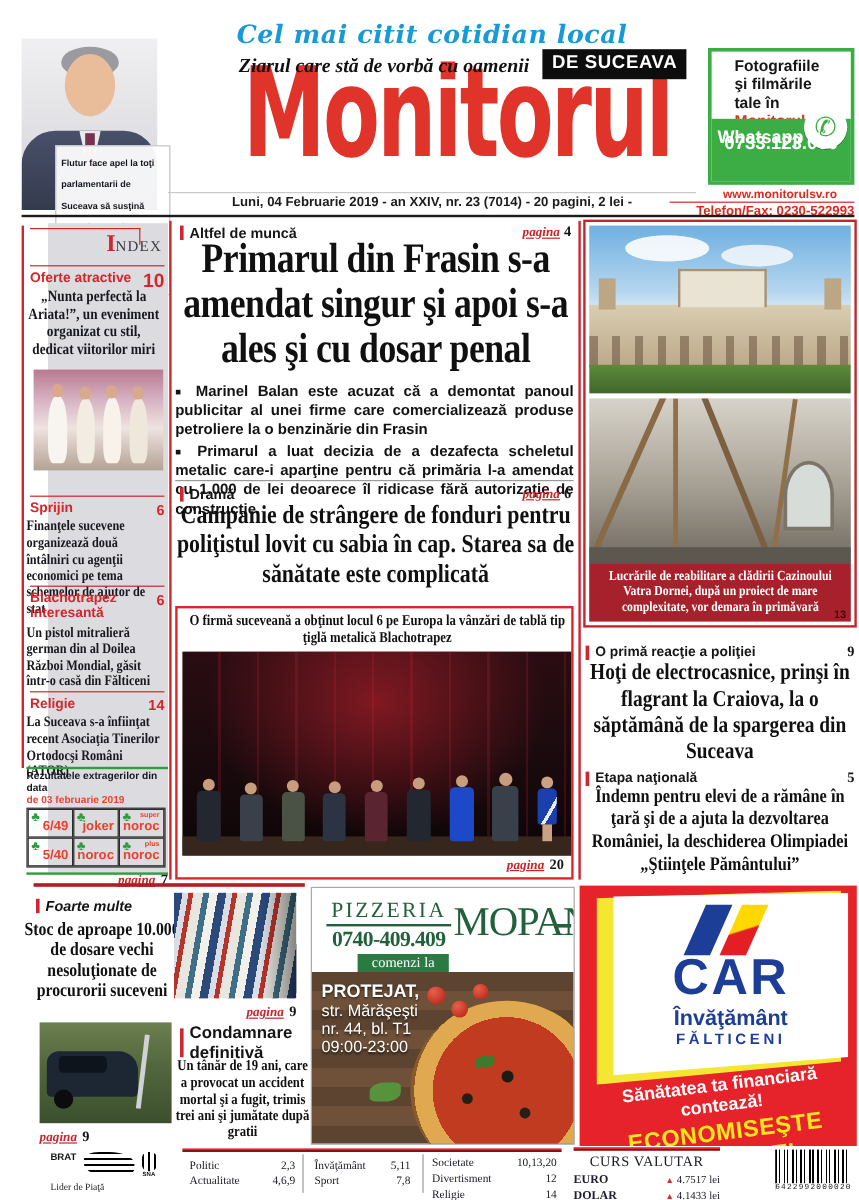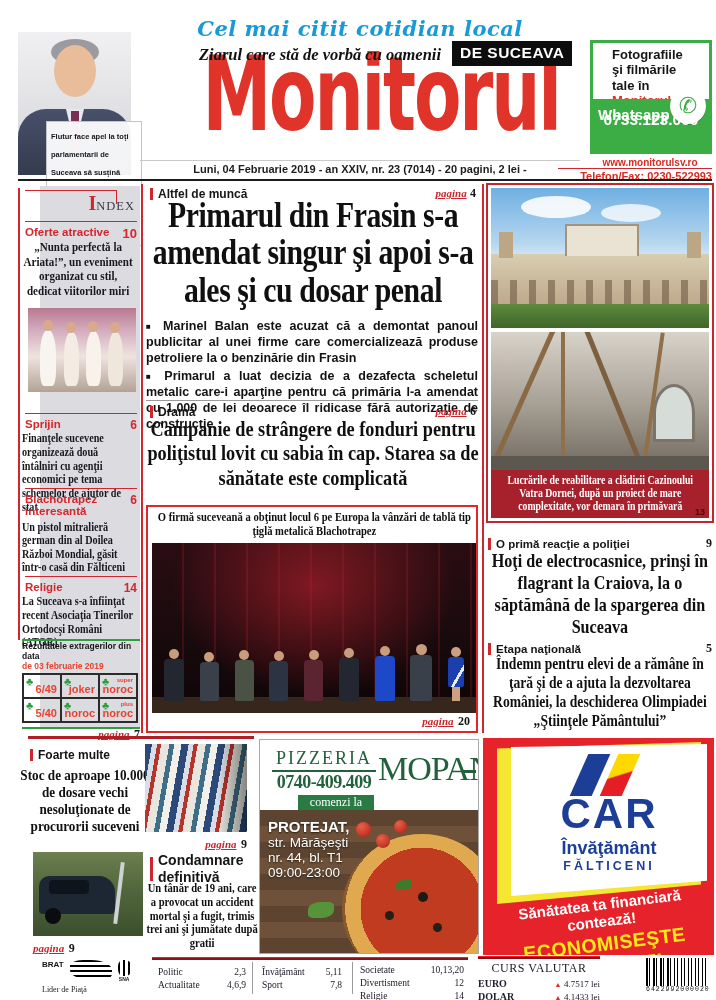--- a/index.html
+++ b/index.html
@@ -80,21 +80,21 @@
   <div class="abs rule" style="left:482px;top:184px;width:1.5px;height:549px;"></div>
 
   <div class="abs rule" style="left:25px;top:190px;width:92px;height:1px;"></div>
   <div class="abs rule" style="left:116px;top:190px;width:1px;height:14px;"></div>
   <div class="abs" style="left:55px;top:192px;width:80px;text-align:right;font-family:'Liberation Serif',serif;">
     <span style="color:#cf2630;font-weight:bold;font-size:20px;">I</span><span style="color:#3a3a46;font-size:12.5px;letter-spacing:1px;">NDEX</span>
   </div>
 
   <div class="abs sh" style="left:25px;top:221px;width:112px;">
     <span>Oferte atractive</span>
-    <span style="font-size:13px;">10</span>
+    <span style="font-size:16px;">10</span>
   </div>
   <div class="abs sb cd" style="left:22px;top:240px;width:132px;font-size:13px;line-height:1.12;text-align:center;">„Nunta perfectă la Ariata!”, un eveniment organizat cu stil, dedicat viitorilor miri</div>
   <div class="abs photo" style="left:28px;top:308px;width:108px;height:84px;background:linear-gradient(180deg,#b9798f 0%,#d4afc0 28%,#efe3e0 58%,#b3a294 100%);">
     <div class="abs" style="left:12px;top:22px;width:16px;height:56px;background:#f8f4ef;border-radius:45% 45% 25% 25%;"></div>
     <div class="abs" style="left:36px;top:24px;width:15px;height:54px;background:#f3ece3;border-radius:45% 45% 25% 25%;"></div>
     <div class="abs" style="left:58px;top:23px;width:15px;height:55px;background:#f8f2ea;border-radius:45% 45% 25% 25%;"></div>
     <div class="abs" style="left:80px;top:24px;width:15px;height:54px;background:#efe7dc;border-radius:45% 45% 25% 25%;"></div>
     <div class="abs" style="left:15px;top:12px;width:10px;height:11px;border-radius:50%;background:#d9a98c;"></div>
     <div class="abs" style="left:38px;top:14px;width:10px;height:11px;border-radius:50%;background:#d9a98c;"></div>
     <div class="abs" style="left:60px;top:13px;width:10px;height:11px;border-radius:50%;background:#d9a98c;"></div>
@@ -272,21 +272,21 @@
     <span class="kbar"></span>
     <span class="klabel" style="font-size:11.5px;">Etapa naţională</span>
     <span class="pgn">5</span>
   </div>
   <div class="abs hl cd" style="left:486px;top:655px;width:268px;font-size:16px;line-height:1.18;">Îndemn pentru elevi de a rămâne în ţară şi de a ajuta la dezvoltarea României, la deschiderea Olimpiadei „Ştiinţele Pământului”</div>
 
   <div class="abs" style="left:28px;top:736px;width:226px;height:3px;background:#b01d22;"></div>
 
   <div class="abs kick" style="left:30px;top:748px;width:120px;">
     <span class="kbar"></span>
-    <span class="klabel" style="color:#141414;">Foarte multe</span>
+    <span class="klabel" style="color:#141414;font-style:italic;">Foarte multe</span>
   </div>
   <div class="abs hl cd" style="left:20px;top:766px;width:153px;font-size:15.5px;line-height:1.1;">Stoc de aproape 10.000 de dosare vechi nesoluţionate de procurorii suceveni</div>
   <div class="abs photo" style="left:145px;top:744px;width:102px;height:88px;
               background:repeating-linear-gradient(100deg,#2b4a7a 0 7px,#d9dee6 7px 12px,#b5342c 12px 16px,#e8e6df 16px 24px,#3f6f86 24px 29px,#f2f0ea 29px 36px);">
     <div class="abs" style="right:0;top:0;width:30px;height:100%;background:linear-gradient(90deg,rgba(0,0,0,0),rgba(0,0,0,.45));"></div>
   </div>
   <div class="abs" style="left:145px;top:834px;width:102px;text-align:right;">
     <span class="pgl">pagina</span> <span class="pgn">9</span>
   </div>
 

